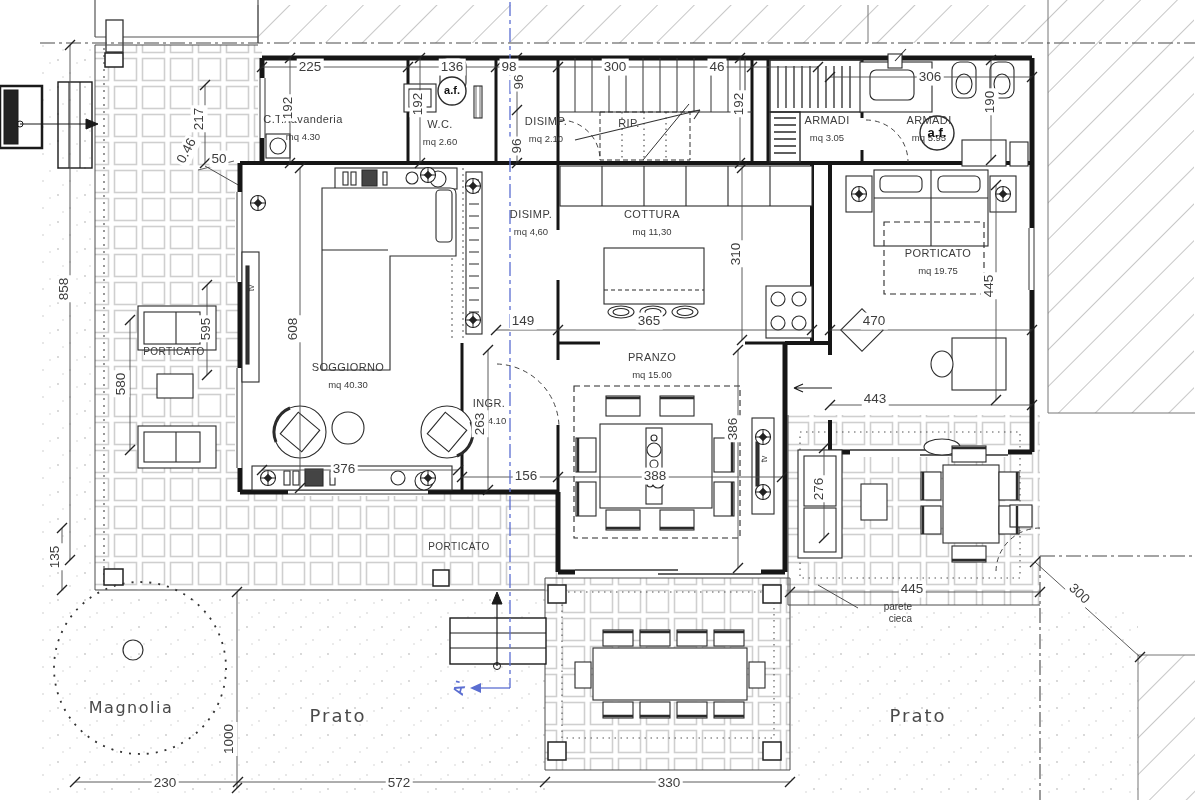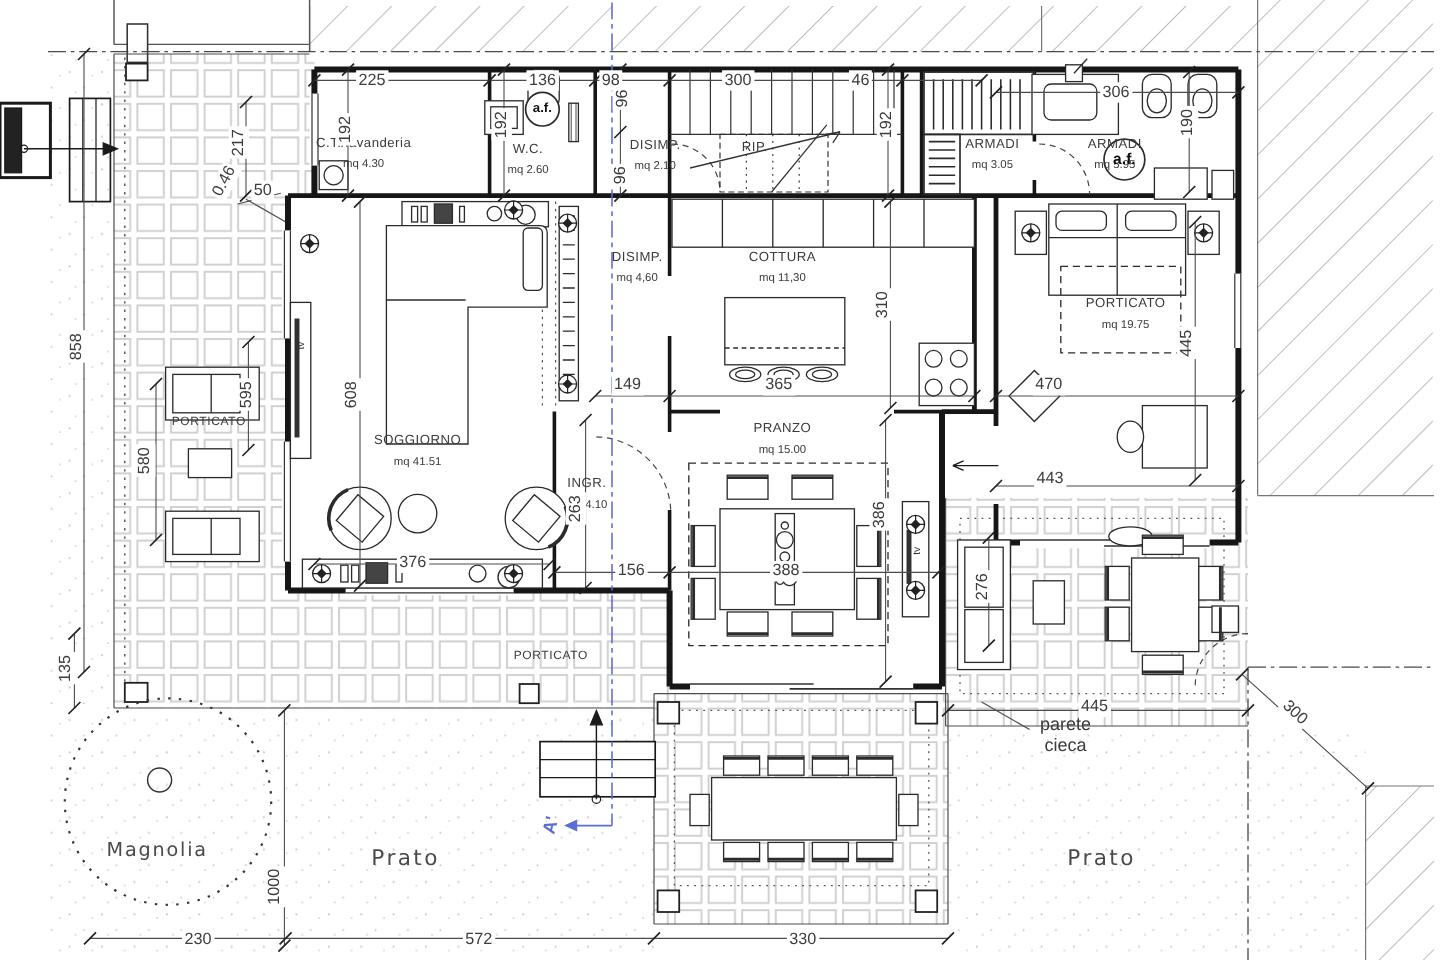--- a/index.html
+++ b/index.html
@@ -13,21 +13,21 @@
   .v{transform:translate(-50%,-50%) rotate(-90deg)}
   .r62{transform:translate(-50%,-50%) rotate(-62deg)}
   .r43{transform:translate(-50%,-50%) rotate(43deg)}
   .big{font-size:18px;color:#4a4a4a;letter-spacing:2px;font-family:"DejaVu Sans",sans-serif}
   .med{font-size:16px;color:#4a4a4a;letter-spacing:1.5px;font-family:"DejaVu Sans",sans-serif}
   .small{font-size:10px;letter-spacing:.5px}
   .af{font-weight:bold;font-size:11px;color:#111;background:transparent}
   .af2{font-size:13px}
   .tv{font-size:8.5px;color:#333;transform:translate(-50%,-50%) rotate(-90deg)}
   .blue{color:#5b6ed1;font-weight:bold;font-size:15px;transform:translate(-50%,-50%) rotate(-75deg)}
-  .pc{font-size:15px;white-space:normal;width:48px;text-align:center;line-height:1.2}
+  .pc{font-size:10px;white-space:normal;width:48px;text-align:right;line-height:1.2}
 </style>
 </head>
 <body>
 
 <div id="stage">
 
 <svg id="plan" width="1200" height="800" viewBox="0 0 1200 800">
   <defs>
     <pattern id="hatch" width="26" height="26" patternUnits="userSpaceOnUse" patternTransform="rotate(45)">
       <line x1="0" y1="0" x2="0" y2="26" stroke="#8f8f8f" stroke-width="1"></line>
@@ -377,21 +377,21 @@
 <div class="lbl room" style="left:652px;top:223px">
       <span class="n">COTTURA</span>
       <span class="a">mq 11,30</span>
     </div>
 <div class="lbl room" style="left:938px;top:262px">
       <span class="n">PORTICATO</span>
       <span class="a">mq 19.75</span>
     </div>
 <div class="lbl room" style="left:348px;top:376px">
       <span class="n">SOGGIORNO</span>
-      <span class="a">mq 41.51</span>
+      <span class="a">mq 40.30</span>
     </div>
 <div class="lbl room" style="left:489px;top:412px">
       <span class="n">INGR.</span>
       <span class="a">mq 4.10</span>
     </div>
 <div class="lbl room" style="left:652px;top:366px">
       <span class="n">PRANZO</span>
       <span class="a">mq 15.00</span>
     </div>
 

